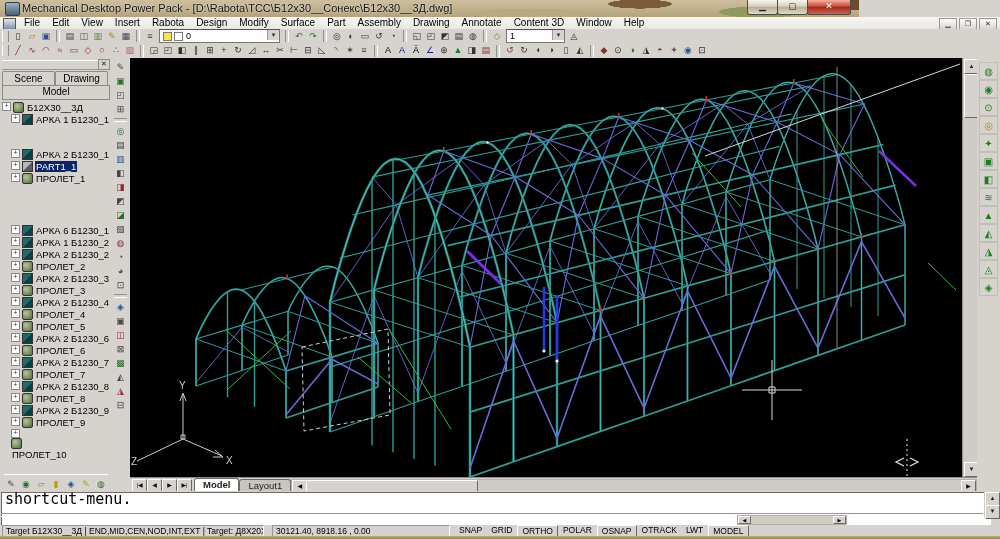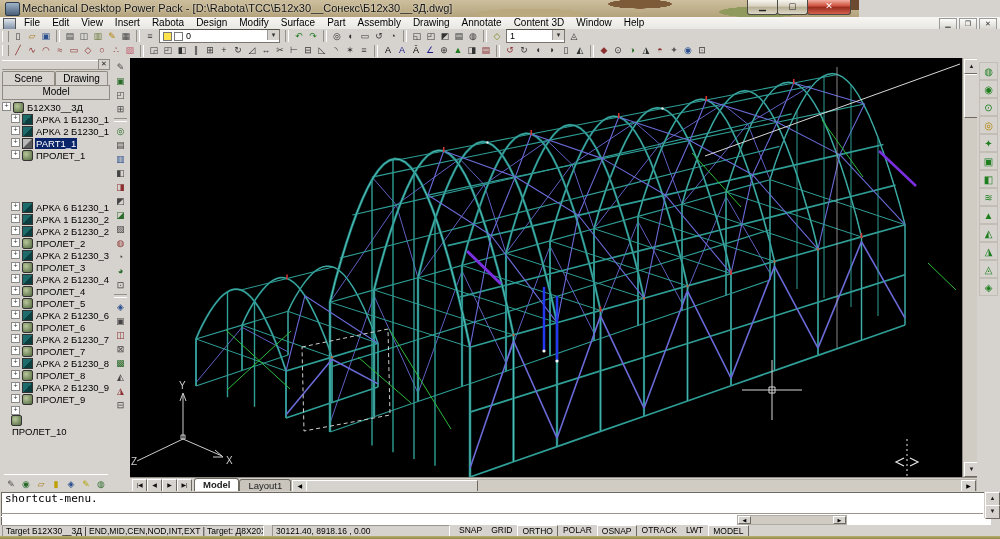--- a/index.html
+++ b/index.html
@@ -71,21 +71,21 @@
   .vcr{display:flex;margin:1px 2px 0 2px;}
   .vcrb{width:13px;height:11px;border:1px solid;border-color:#fff #6e6a62 #6e6a62 #fff;background:#d6d3ce;font-size:6px;line-height:10px;text-align:center;color:#111;}
   .dtab{padding:0 8px;height:12px;line-height:12px;border:1px solid #6e6a62;border-bottom:none;margin-top:1px;border-radius:3px 3px 0 0;background:#c9c5bd;color:#222;}
   .dtab.active{background:#fff;font-weight:bold;margin-top:0;height:13px;}
   .htrack{flex:1;height:13px;background:#d0ccc4;margin-top:1px;position:relative;border:1px solid #b6b2aa;}
   .hthumb{position:absolute;left:14px;top:0;width:170px;height:11px;background:#d6d3ce;border:1px solid;border-color:#fff #6e6a62 #6e6a62 #fff;}
   .harrow{position:absolute;top:0;width:13px;height:11px;background:#d6d3ce;border:1px solid;border-color:#fff #6e6a62 #6e6a62 #fff;font-size:6px;line-height:10px;text-align:center;}
   
   .cmdwin{position:absolute;left:0;top:491px;width:1000px;height:34px;background:#d6d3ce;}
   .cmdtext{position:absolute;left:1px;top:1px;width:982px;height:32px;background:#fff;border:1px solid;border-color:#6e6a62 #fff #fff #6e6a62;
-    font-family:"DejaVu Sans Mono",monospace;font-size:11px;color:#000;line-height:10px;padding:1px 3px;}
+    font-family:"DejaVu Sans Mono",monospace;font-size:15px;color:#000;line-height:10px;padding:1px 3px;}
   .cmdsplit{position:absolute;left:1px;top:22px;width:982px;height:2px;border-top:1px solid #9a968e;border-bottom:1px solid #fff;}
   .cmdvscroll{position:absolute;left:984px;top:1px;width:14px;height:26px;background:#d0ccc4;}
   .cmdh{position:absolute;left:737px;top:24px;width:108px;height:8px;background:#d0ccc4;border:1px solid #b0aca4;}
   .cmdhb{position:absolute;top:0;width:11px;height:6px;background:#d6d3ce;border:1px solid;border-color:#fff #6e6a62 #6e6a62 #fff;font-size:5px;line-height:6px;text-align:center;}
   
   .statusbar{position:absolute;left:0;top:525px;width:1000px;height:11px;background:#d6d3ce;font-size:8.5px;display:flex;align-items:center;color:#000;}
   .scell{height:10px;line-height:10px;border:1px solid;border-color:#9a968e #fff #fff #9a968e;padding:0 3px;margin-left:2px;overflow:hidden;white-space:nowrap;}
   .stoggle{height:10px;line-height:10px;padding:0 4px;margin-left:1px;white-space:nowrap;}
   .stoggle.active{border:1px solid;border-color:#fff #6e6a62 #6e6a62 #fff;background:#d6d3ce;}
   .bottomstrip{position:absolute;left:0;top:536px;width:1000px;height:3px;background:linear-gradient(#b9b06e,#8f874c);}
@@ -238,21 +238,21 @@
         <div class="trow" style="padding-left: 0px;">
           <span class="texp">+</span>
           <span class="tico asm"></span>
           <span class="tlabel">Б12X30__3Д</span>
         </div>
         <div class="trow" style="padding-left: 9px;">
           <span class="texp">+</span>
           <span class="tico cube"></span>
           <span class="tlabel">АРКА 1 Б1230_1</span>
         </div>
-        <div class="trow" style="padding-left: 9px;">
+        <div class="trow" style="padding-left: 9px; margin-top: 23px;">
           <span class="texp">+</span>
           <span class="tico cube"></span>
           <span class="tlabel">АРКА 2 Б1230_1</span>
         </div>
         <div class="trow sel" style="padding-left: 9px;">
           <span class="texp">+</span>
           <span class="tico part"></span>
           <span class="tlabel">PART1_1</span>
         </div>
         <div class="trow" style="padding-left: 9px;">

